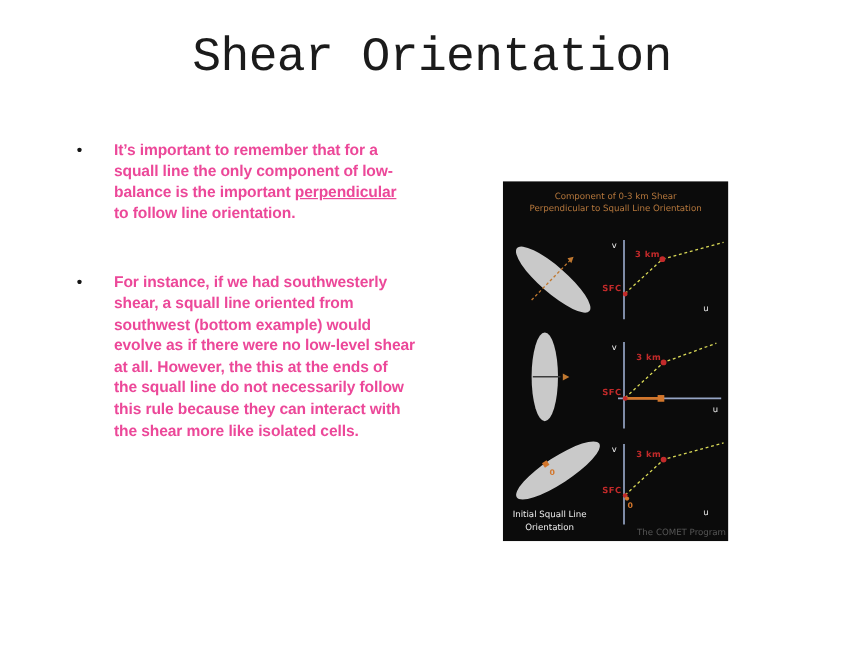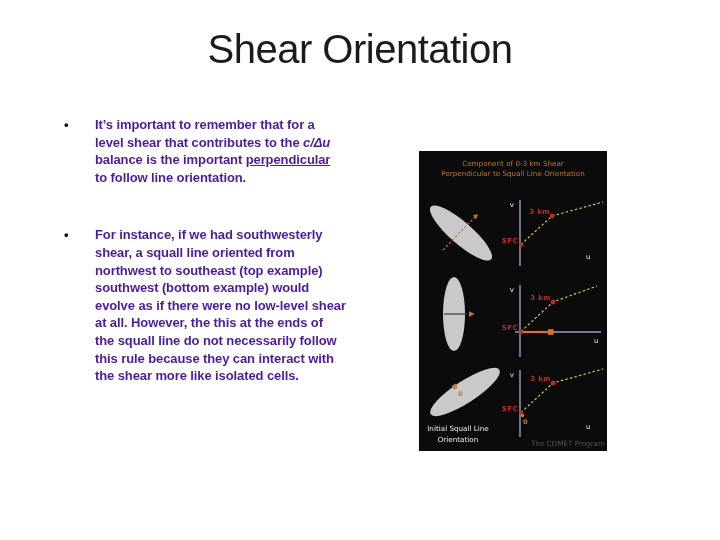--- a/index.html
+++ b/index.html
@@ -1,24 +1,24 @@
 <!DOCTYPE html>
 <html><head>
 <meta charset="utf-8">
 <style>
   html,body{margin:0;padding:0;background:#ffffff;}
   .slide{position:relative;width:720px;height:540px;background:#ffffff;overflow:hidden;
          font-family:"Liberation Sans",sans-serif;}
   .slide-title{position:absolute;top:27px;left:0;width:720px;text-align:center;
-               font-size:40px;line-height:1.1;color:#1b1b1b;font-weight:400;letter-spacing:-0.5px;}
+               font-size:40px;line-height:1.1;color:#1b1b1b;font-weight:400;letter-spacing:-0.5px;font-family:Liberation Mono, monospace;}
   .bullets{position:absolute;left:64px;top:116px;width:340px;}
   .bullet{display:flex;align-items:flex-start;margin:0 0 40px 0;}
   .bullet-marker{flex:0 0 31px;width:31px;font-size:13px;line-height:17.6px;
                  font-weight:700;color:#141414;}
-  .bullet-body{font-size:13px;line-height:17.6px;font-weight:700;color:#4c1d95;
+  .bullet-body{font-size:13px;line-height:17.6px;font-weight:700;color:#ec4899;
                letter-spacing:-0.1px;}
   .bb-line{white-space:pre;}
   .math-italic{font-style:italic;}
   .underlined{text-decoration:underline;}
   .figure{position:absolute;left:419px;top:151px;width:212px;height:300px;}
   .figure svg{display:block;font-family:"DejaVu Sans",sans-serif;}
   .fig-bg{fill:#0b0b0b;}
   .titletxt{fill:#b5773c;font-size:7.2px;}
   .captxt{fill:#ececec;font-size:7.2px;}
   .credtxt{fill:#565656;font-size:7.2px;}
@@ -41,32 +41,31 @@
 <div class="slide">
 
   <div class="slide-title">Shear Orientation</div>
 
   <div class="bullets">
 
     <div class="bullet">
       <div class="bullet-marker">•</div>
       <div class="bullet-body">
         <div class="bb-line">It’s important to remember that for a</div>
-        <div class="bb-line"><span>level shear that contributes to the </span><span class="math-italic">c/Δu</span></div>
+        <div class="bb-line">squall line the only component of low-</div>
         <div class="bb-line"><span>balance is the important </span><span class="underlined">perpendicular</span></div>
         <div class="bb-line">to follow line orientation.</div>
       </div>
     </div>
 
     <div class="bullet">
       <div class="bullet-marker">•</div>
       <div class="bullet-body">
         <div class="bb-line">For instance, if we had southwesterly</div>
         <div class="bb-line">shear, a squall line oriented from</div>
-        <div class="bb-line">northwest to southeast (top example)</div>
         <div class="bb-line">southwest (bottom example) would</div>
         <div class="bb-line">evolve as if there were no low-level shear</div>
         <div class="bb-line">at all. However, the this at the ends of</div>
         <div class="bb-line">the squall line do not necessarily follow</div>
         <div class="bb-line">this rule because they can interact with</div>
         <div class="bb-line">the shear more like isolated cells.</div>
       </div>
     </div>
 
   </div>

